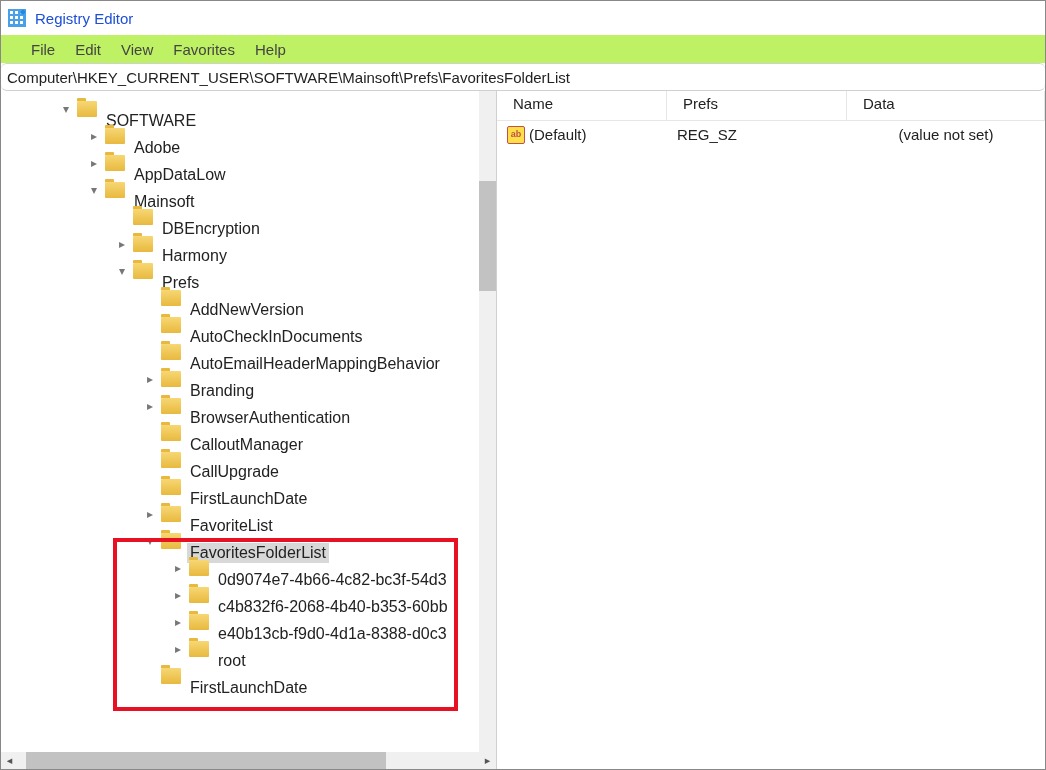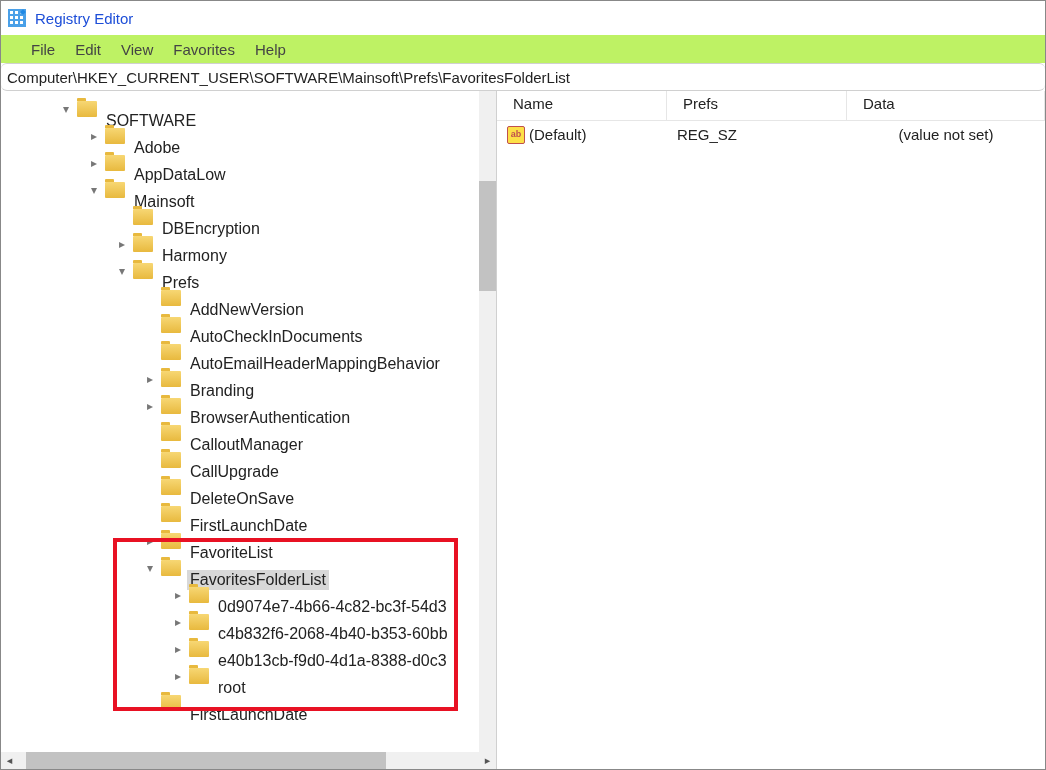--- a/index.html
+++ b/index.html
@@ -384,30 +384,20 @@
             <span class="indent"></span>
               <span class="indent"></span>
               <span class="indent"></span>
               <span class="indent"></span>
               <span class="indent"></span>
             <span class="tw placeholder">▸</span>
             <span class="folder"></span>
             <span class="tree-label">CallUpgrade</span>
           </div>
 
-          <div class="tree-row">
-            <span class="indent"></span>
-              <span class="indent"></span>
-              <span class="indent"></span>
-              <span class="indent"></span>
-              <span class="indent"></span>
-            <span class="tw placeholder">▸</span>
-            <span class="folder"></span>
-            <span class="tree-label">DeleteOnSave</span>
-          </div>
 
           <div class="tree-row">
             <span class="indent"></span>
               <span class="indent"></span>
               <span class="indent"></span>
               <span class="indent"></span>
               <span class="indent"></span>
             <span class="tw placeholder">▸</span>
             <span class="folder"></span>
             <span class="tree-label">FirstLaunchDate</span>

